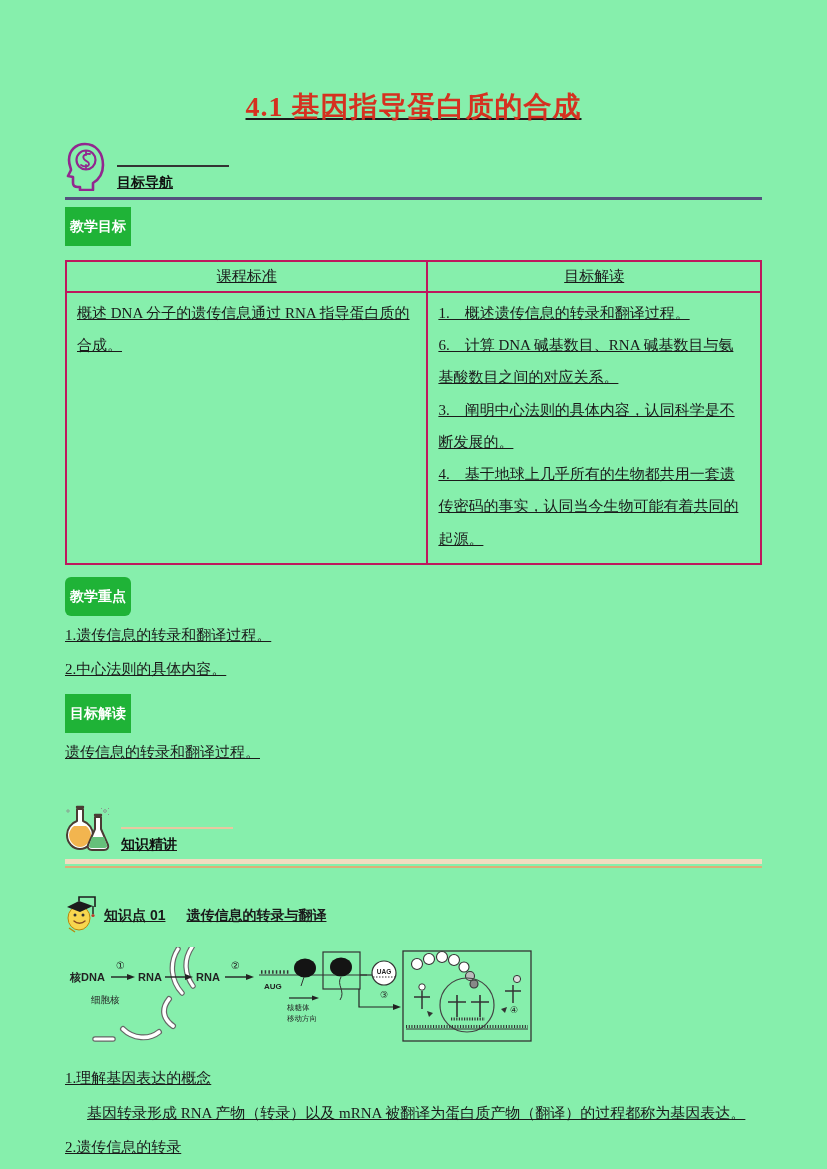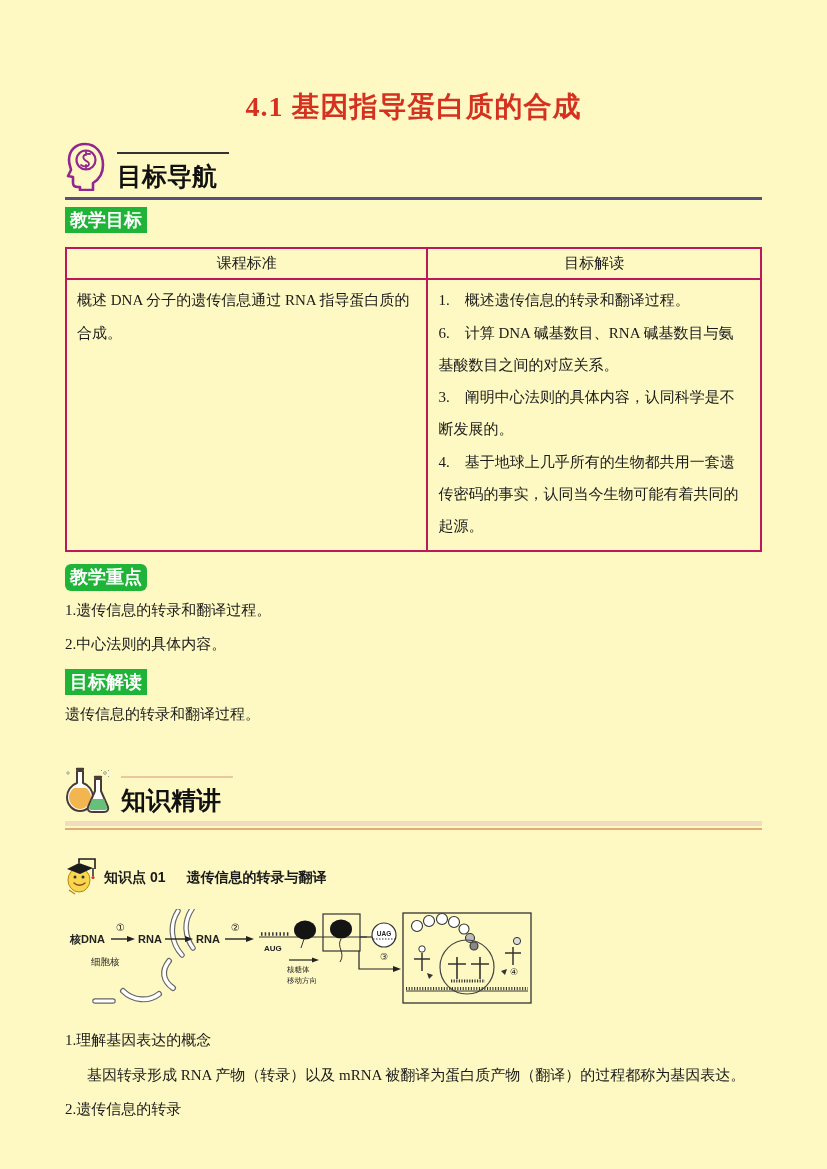--- a/index.html
+++ b/index.html
@@ -1,24 +1,25 @@
 <!DOCTYPE html>
 <html><head>
 <meta charset="utf-8">
 <style>
   * { box-sizing: border-box; margin: 0; padding: 0; }
   html,body { background:#888; }
   .page {
     position: relative;
     width: 827px; height: 1169px;
     margin: 0 auto;
-    background: #fef9c3;
+    background: #86efac;
     font-family: "Liberation Serif", "DejaVu Serif", serif;
     color: #1a1a1a;
     overflow: hidden;
+    text-decoration: underline;
   }
   .content { padding: 0 65px; }
 
   h1.doc-title {
     padding-top: 88px;
     text-align: center;
     font-size: 28px;
     font-weight: bold;
     color: #d53120;
     letter-spacing: 1px;
@@ -26,35 +27,35 @@
 
   .sec-header {
     display: flex; align-items: flex-end; gap: 10px;
     margin-top: 15px;
   }
   .sec-header .icon-wrap { flex: 0 0 auto; }
   .title-col { display: flex; flex-direction: column; }
   .shortline { width: 112px; height: 2px; margin-bottom: 7px; }
   .shortline.dark { background: #333; }
   .shortline.tan { background: #e8c8a0; }
-  .sec-title { font-size: 25px; font-weight: bold; color: #111; line-height: 1.2; padding-bottom: 4px;
+  .sec-title { font-size: 14px; font-weight: bold; color: #111; line-height: 1.2; padding-bottom: 4px;
     font-family: "Liberation Sans","DejaVu Sans",sans-serif; }
 
   .rule-purple { height: 3px; background: #54517e; margin-top: 2px; }
   .rule-tan-thick { height: 5px; background: #f2dcc0; margin-top: 2px; }
   .rule-tan-thin { height: 2px; background: #dfad78; margin-top: 2px; }
 
   .tag {
     display: inline-block;
     background: #1fb337;
     color: #ffffff;
     font-weight: bold;
-    font-size: 18px;
+    font-size: 14px;
     line-height: 1.35;
-    padding: 1px 5px;
+    padding: 10px 5px;
     font-family: "Liberation Sans","DejaVu Sans",sans-serif;
   }
   .tag.mt1 { margin-top: 7px; }
   .tag.mt2 { margin-top: 12px; border-radius: 6px; }
 
   table.obj-table {
     width: 100%;
     border-collapse: collapse;
     margin-top: 14px;
     font-size: 15px;

